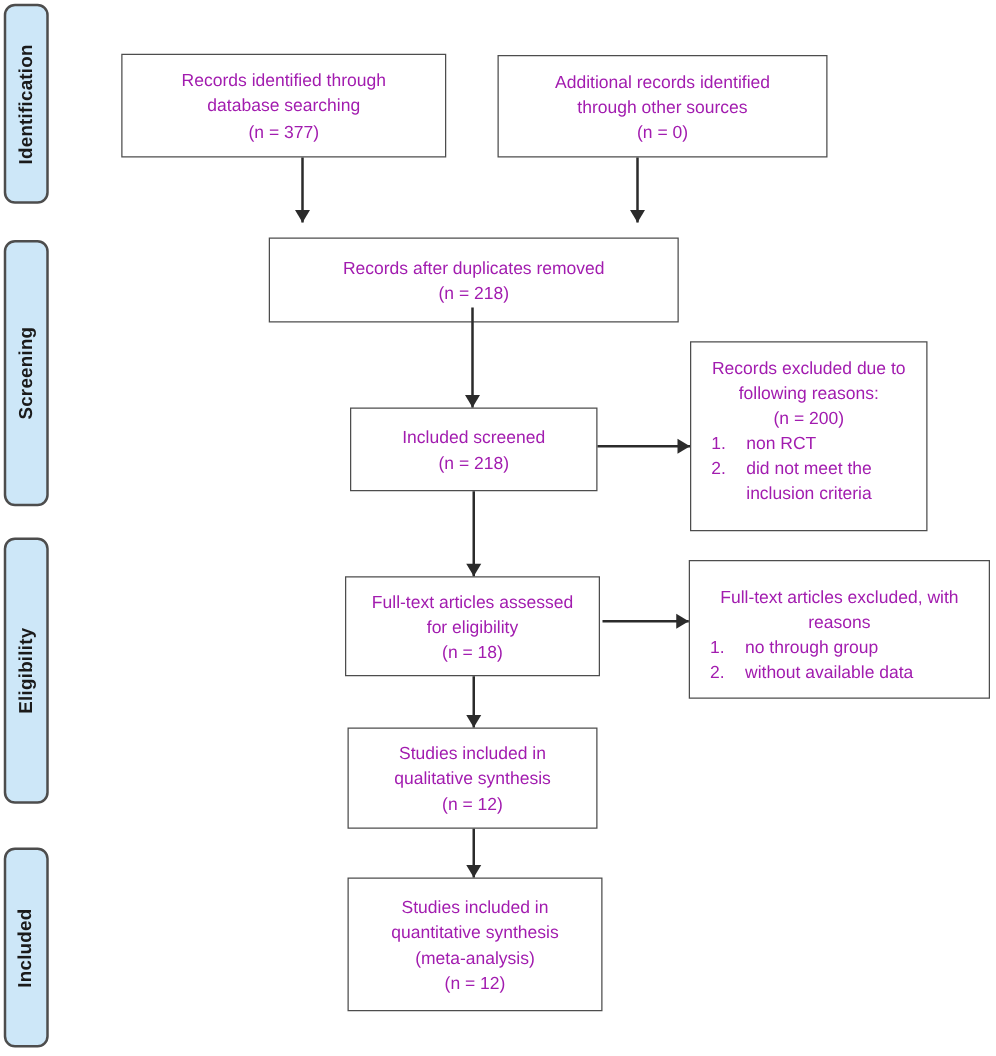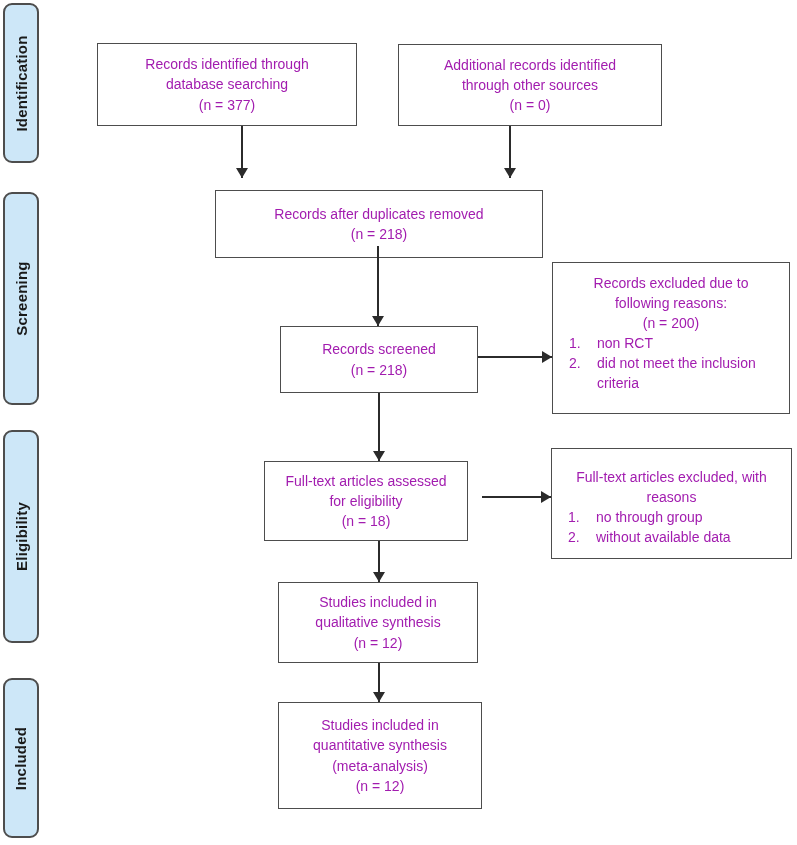--- a/index.html
+++ b/index.html
@@ -129,39 +129,39 @@
     <div class="line">through other sources</div>
     <div class="line">(n = 0)</div>
   </div>
 
   <div class="box" style="left:215px; top:190px; width:328px; height:68px;">
     <div class="line">Records after duplicates removed</div>
     <div class="line">(n = 218)</div>
   </div>
 
   <div class="box" style="left:280px; top:326px; width:198px; height:67px;">
-    <div class="line">Records screened</div>
+    <div class="line">Included screened</div>
     <div class="line">(n = 218)</div>
   </div>
 
-  <div class="box listbox" style="left:552px; top:262px; width:238px; height:152px;">
+  <div class="box listbox" style="left:552px; top:273px; width:190px; height:152px;">
     <div class="line">Records excluded due to</div>
     <div class="line">following reasons:</div>
     <div class="line">(n = 200)</div>
     <div class="li">
       <span class="num">1.</span>
       <span class="itext">non RCT</span>
     </div>
     <div class="li">
       <span class="num">2.</span>
       <span class="itext">did not meet the inclusion criteria</span>
     </div>
   </div>
 
-  <div class="box" style="left:264px; top:461px; width:204px; height:80px;">
+  <div class="box" style="left:276px; top:461px; width:204px; height:80px;">
     <div class="line">Full-text articles assessed</div>
     <div class="line">for eligibility</div>
     <div class="line">(n = 18)</div>
   </div>
 
   <div class="box listbox" style="left:551px; top:448px; width:241px; height:111px; padding-top:18px;">
     <div class="line">Full-text articles excluded, with</div>
     <div class="line">reasons</div>
     <div class="li">
       <span class="num">1.</span>

